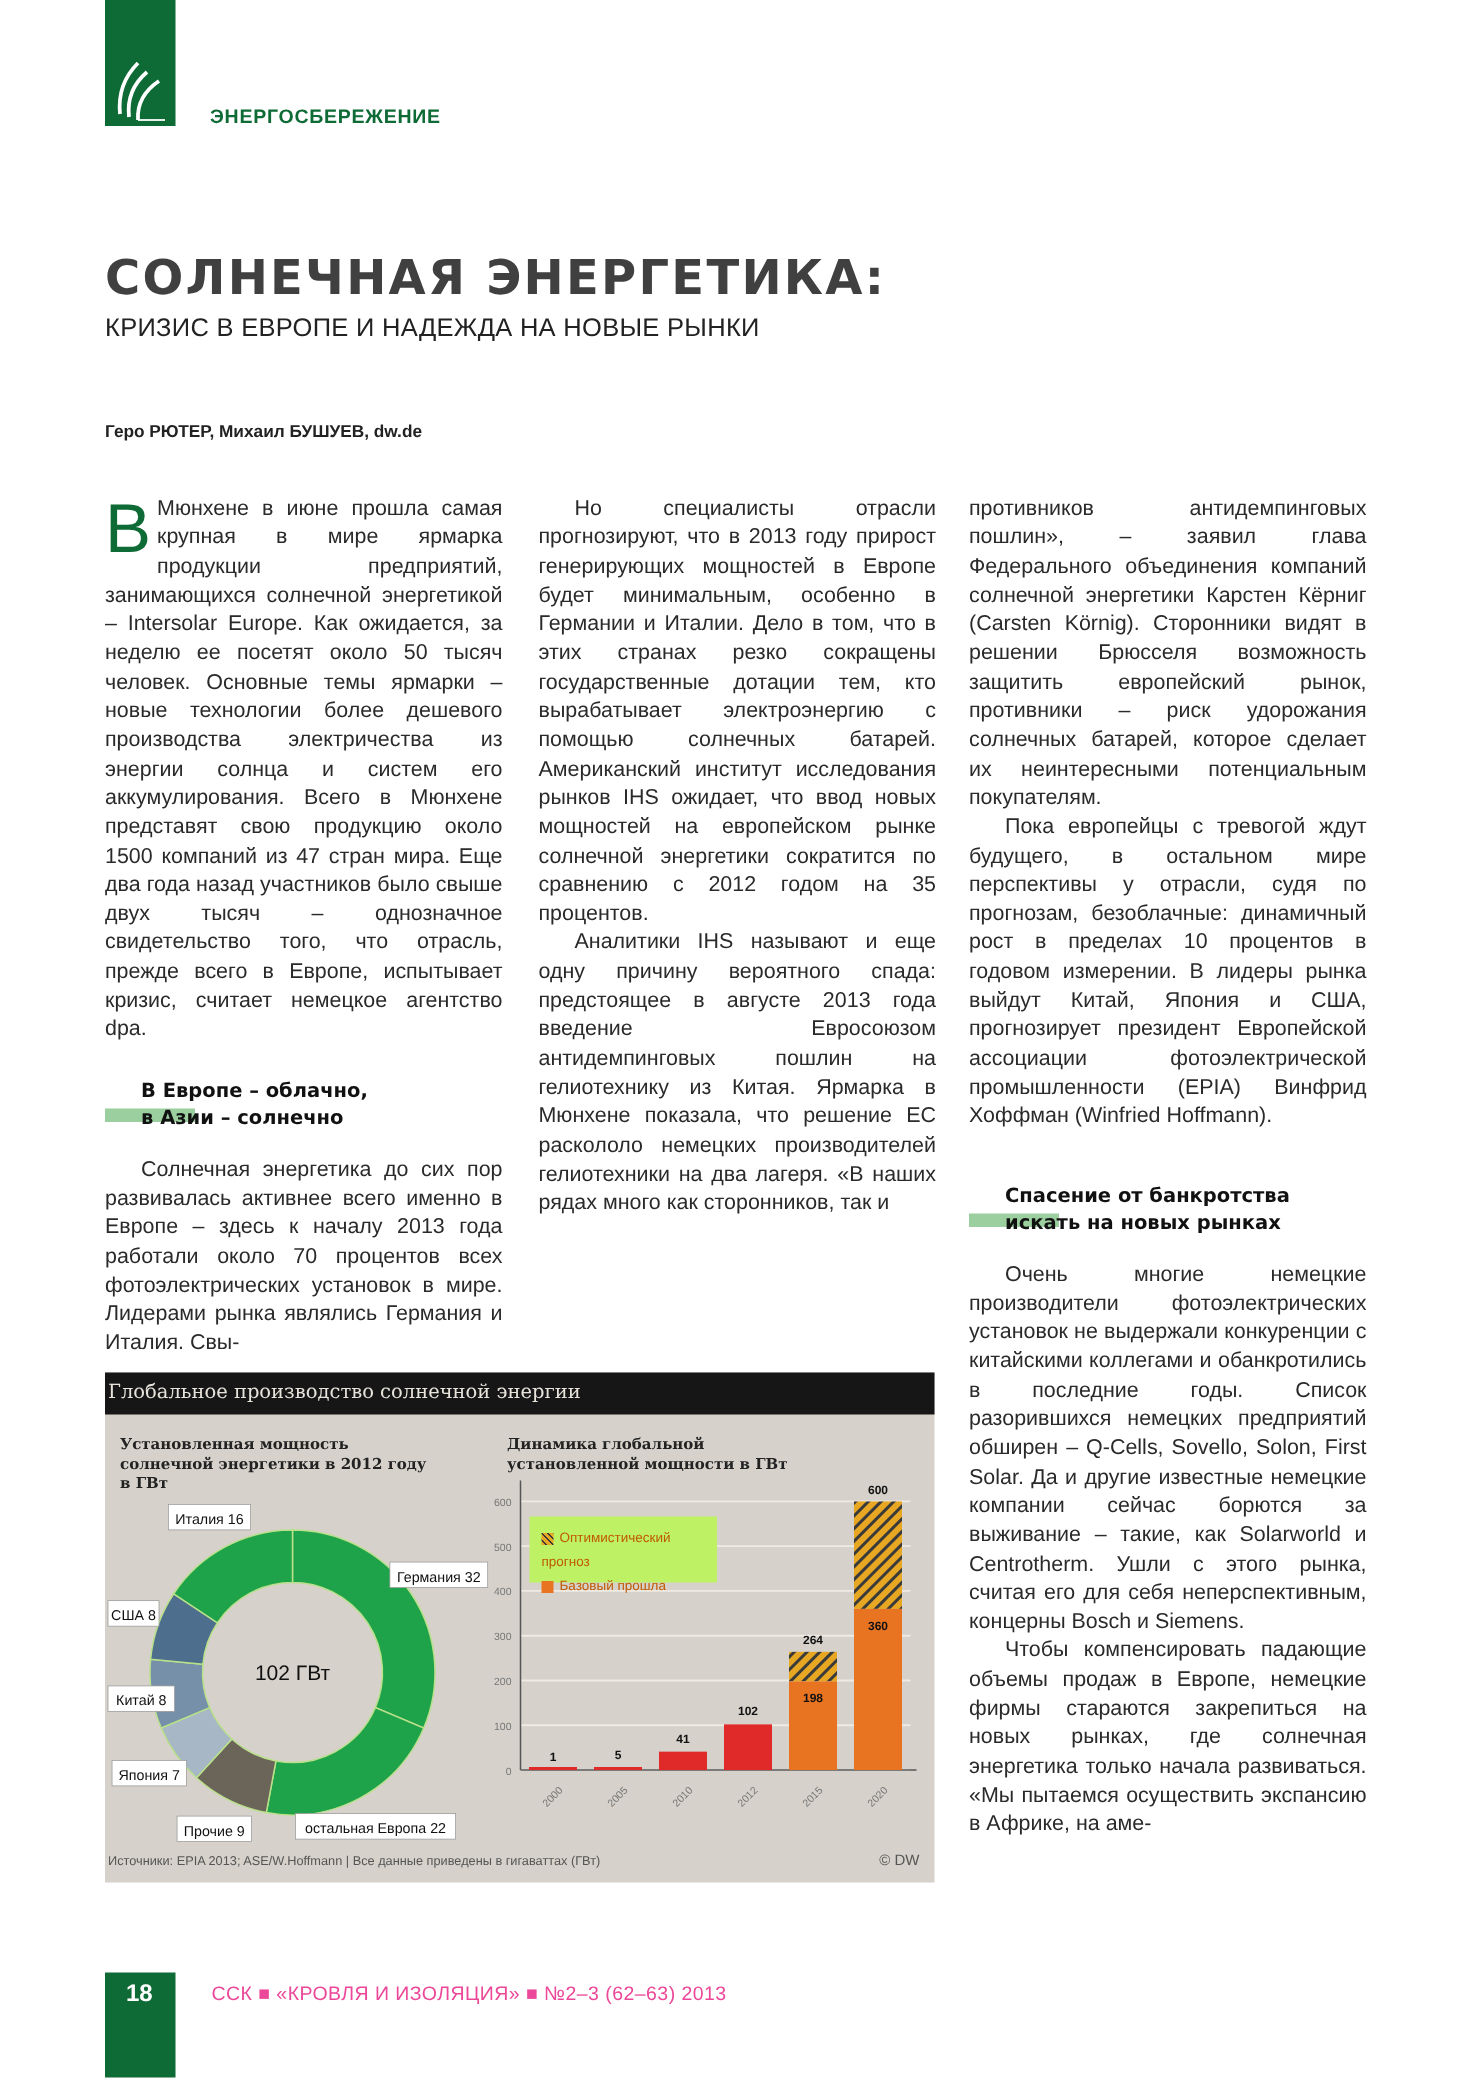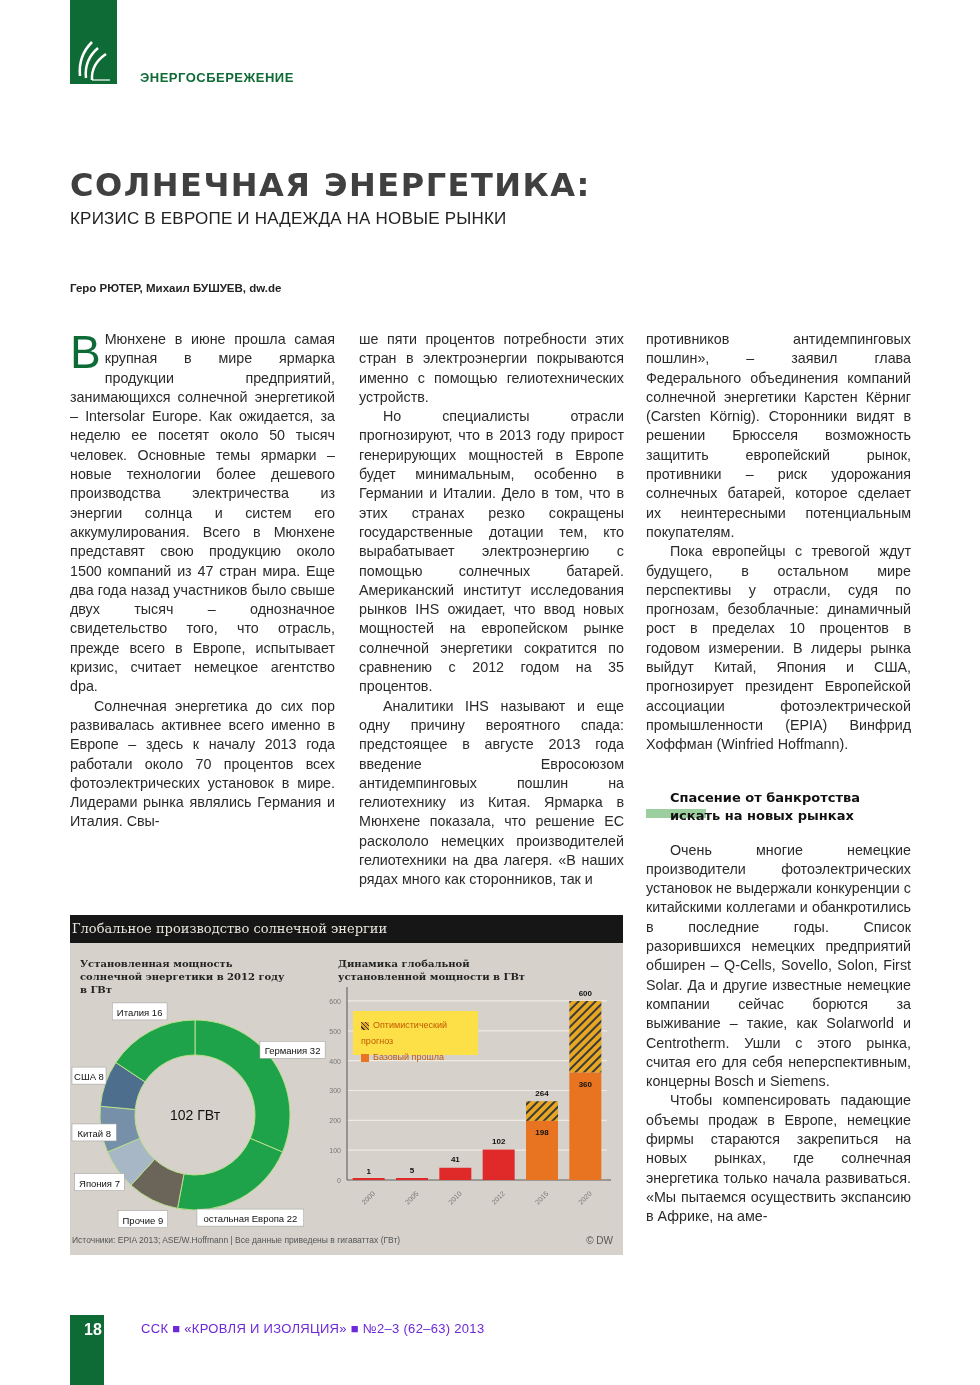--- a/index.html
+++ b/index.html
@@ -18,25 +18,25 @@
   .col3 { left:646px; }
   .dropcap { float:left; font-size:46px; line-height:36px; color:#0e6b36; margin:4px 4px 0 0; }
   .subhead { position:relative; margin:22px 0 16px 0; font-family:"DejaVu Sans", sans-serif; font-weight:bold; font-size:13px; line-height:18px; color:#111; padding-left:24px; }
   .subhead .bar { position:absolute; left:0; top:20px; width:60px; height:9px; background:#9ccf9f; z-index:0; }
   .subhead span.t { position:relative; z-index:1; }
   .infographic { position:absolute; left:70px; top:915px; width:553px; height:340px; background:#d6d2cb; }
   .ig-header { height:28px; background:#161616; color:#e8e4dc; font-family:"DejaVu Serif", serif; font-size:13px; line-height:28px; padding-left:2px; }
   .ig-sub { position:absolute; font-family:"DejaVu Serif", serif; font-weight:bold; font-size:10px; line-height:13px; color:#222; }
   .ig-source { position:absolute; left:0; top:320px; font-size:8.5px; color:#555; }
   .ig-copy { position:absolute; right:10px; top:320px; font-size:10px; color:#555; }
-  .legend { position:absolute; left:283px; top:96px; width:125px; height:44px; background:#fde047; font-size:9px; color:#c05a00; padding:6px 6px 0 8px; box-sizing:border-box; line-height:16px; }
+  .legend { position:absolute; left:283px; top:96px; width:125px; height:44px; background:#bef264; font-size:9px; color:#c05a00; padding:6px 6px 0 8px; box-sizing:border-box; line-height:16px; }
   .legend .sw { display:inline-block; width:8px; height:8px; margin-right:4px; vertical-align:middle; }
-  .footer-tab { position:absolute; left:70px; top:1315px; width:34px; height:70px; background:#0e6b36; }
+  .footer-tab { position:absolute; left:70px; top:1315px; width:47px; height:70px; background:#0e6b36; }
   .page-num { position:absolute; left:14px; top:6px; color:#fff; font-weight:bold; font-size:16px; }
-  .footer-text { position:absolute; left:141px; top:1321px; font-size:13px; color:#6d28d9; letter-spacing:0.3px; }
+  .footer-text { position:absolute; left:141px; top:1321px; font-size:13px; color:#ec4899; letter-spacing:0.3px; }
   svg text { font-family:"Liberation Sans", sans-serif; }
 </style>
 </head>
 <body>
 
 <div class="green-tab">
   <svg class="logo" viewBox="0 0 36 46">
     <path d="M4 40 Q2 20 16 6" stroke="#fff" stroke-width="2.5" fill="none"></path>
     <path d="M10 42 Q8 24 22 12" stroke="#fff" stroke-width="2.5" fill="none"></path>
     <path d="M16 44 Q15 28 30 18" stroke="#fff" stroke-width="2.5" fill="none"></path>
@@ -44,25 +44,29 @@
   </svg>
 </div>
 <div class="section-label">ЭНЕРГОСБЕРЕЖЕНИЕ</div>
 
 <h1 class="title" style="margin:0">СОЛНЕЧНАЯ ЭНЕРГЕТИКА:</h1>
 <div class="subtitle">КРИЗИС В ЕВРОПЕ И НАДЕЖДА НА НОВЫЕ РЫНКИ</div>
 <div class="authors">Геро РЮТЕР, Михаил БУШУЕВ, dw.de</div>
 
 <div class="col col1">
   <p class="noindent"><span class="dropcap">В</span><span>Мюнхене в июне прошла самая крупная в мире ярмарка продукции предприятий, занимающихся солнечной энергетикой – Intersolar Europe. Как ожидается, за неделю ее посетят около 50 тысяч человек. Основные темы ярмарки – новые технологии более дешевого производства электричества из энергии солнца и систем его аккумулирования. Всего в Мюнхене представят свою продукцию около 1500 компаний из 47 стран мира. Еще два года назад участников было свыше двух тысяч – однозначное свидетельство того, что отрасль, прежде всего в Европе, испытывает кризис, считает немецкое агентство dpa.</span></p>
+  <div class="subhead">
+    <div class="bar"></div>
+    <span class="t">В Европе – облачно,</span><br>
+    <span class="t">в Азии – солнечно</span>
+  </div>
   <p>Солнечная энергетика до сих пор развивалась активнее всего именно в Европе – здесь к началу 2013 года работали около 70 процентов всех фотоэлектрических установок в мире. Лидерами рынка являлись Германия и Италия. Свы-</p>
 </div>
 
 <div class="col col2">
-  <p class="noindent">ше пяти процентов потребности этих стран в электроэнергии покрываются именно с помощью гелиотехнических устройств.</p>
   <p>Но специалисты отрасли прогнозируют, что в 2013 году прирост генерирующих мощностей в Европе будет минимальным, особенно в Германии и Италии. Дело в том, что в этих странах резко сокращены государственные дотации тем, кто вырабатывает электроэнергию с помощью солнечных батарей. Американский институт исследования рынков IHS ожидает, что ввод новых мощностей на европейском рынке солнечной энергетики сократится по сравнению с 2012 годом на 35 процентов.</p>
   <p>Аналитики IHS называют и еще одну причину вероятного спада: предстоящее в августе 2013 года введение Евросоюзом антидемпинговых пошлин на гелиотехнику из Китая. Ярмарка в Мюнхене показала, что решение ЕС раскололо немецких производителей гелиотехники на два лагеря. «В наших рядах много как сторонников, так и</p>
 </div>
 
 <div class="col col3">
   <p class="noindent">противников антидемпинговых пошлин», – заявил глава Федерального объединения компаний солнечной энергетики Карстен Кёрниг (Carsten Körnig). Сторонники видят в решении Брюсселя возможность защитить европейский рынок, противники – риск удорожания солнечных батарей, которое сделает их неинтересными потенциальным покупателям.</p>
   <p>Пока европейцы с тревогой ждут будущего, в остальном мире перспективы у отрасли, судя по прогнозам, безоблачные: динамичный рост в пределах 10 процентов в годовом измерении. В лидеры рынка выйдут Китай, Япония и США, прогнозирует президент Европейской ассоциации фотоэлектрической промышленности (EPIA) Винфрид Хоффман (Winfried Hoffmann).</p>
   <div class="subhead" style="margin-top:34px">
     <div class="bar"></div>
     <span class="t">Спасение от банкротства</span><br>

